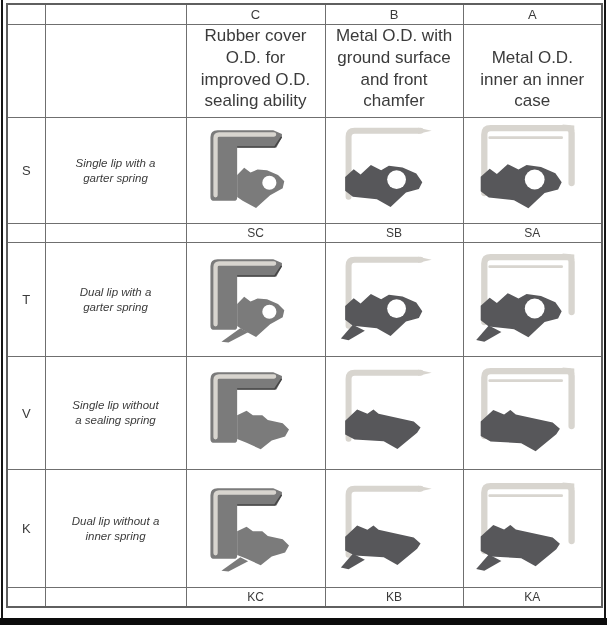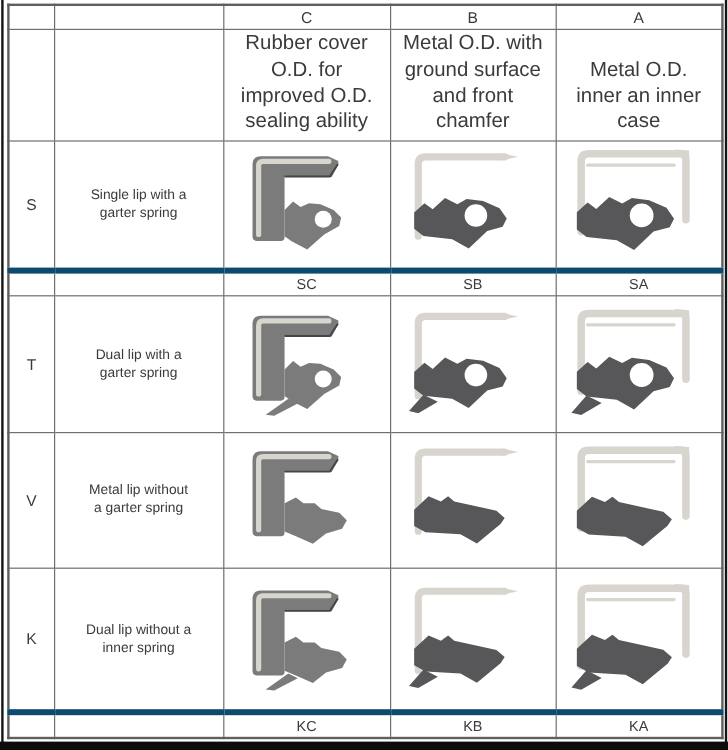--- a/index.html
+++ b/index.html
@@ -15,28 +15,28 @@
   table.seal-table {
     position:absolute; left:6px; top:3px;
     border-collapse:collapse; table-layout:fixed; width:595px;
     border:2px solid #5f5f5f;
   }
   table.seal-table td {
     border:1.5px solid #6f6f6f;
     padding:0; text-align:center; vertical-align:middle;
     overflow:hidden;
   }
-  tr.label-row td { border-top:5px solid #0c4a6e; }
+  tr.label-row td { border-top:1px solid #0c4a6e; }
   tr.header-letters td { height:19px; font-size:13px; }
   tr.header-desc td {
     height:75px; vertical-align:bottom; font-size:17px; line-height:1.28;
     padding:0 7px 5px 7px;
   }
   tr.image-row td.letter-cell { font-size:13px; }
-  tr.image-row td.desc-cell { font-size:11.5px; line-height:1.3; padding:0 24px; }
+  tr.image-row td.desc-cell { font-size:11.5px; line-height:1.3; padding:0 24px;font-style:italic; }
   tr.image-row td.diagram-cell { vertical-align:middle; }
   tr.label-row td { height:18px; font-size:12px; }
   svg.seal { display:block; margin:0 auto; }
 </style>
 </head>
 <body>
 
 <div id="page">
   <div class="edge-left"></div>
   <div class="edge-right"></div>
@@ -130,21 +130,21 @@
               <path d="M17,82 V17 Q17,10 24,10 H109 Q114,10 114,15 V71" fill="none" stroke="#d8d5cf" stroke-width="7" stroke-linecap="round" stroke-linejoin="round"></path>
               <path d="M23,20.5 H103" fill="none" stroke="#d8d5cf" stroke-width="3" stroke-linecap="round"></path>
               <path d="M13,64 L23,55 L31,61 L43,50 L55,56 L64,51 L80,53 L96,60 L103,70 L99,78 L84,82 L66,99 L50,90 L22,87 L13,80 Z" fill="#57575a"></path>
               <circle cx="73" cy="67" r="11" fill="#ffffff"></circle>
               <path d="M22,86 L8,102 L17,104 L36,93 Z" fill="#57575a"></path>
             </svg>
           </td>
         </tr>
         <tr class="image-row">
           <td class="letter-cell" style="height: 112px;">V</td>
-          <td class="desc-cell">Metal lip without a garter spring</td>
+          <td class="desc-cell">Single lip without a sealing spring</td>
           <td class="diagram-cell">
             <svg class="seal" width="110" height="90" viewBox="0 0 140 114">
               <path d="M21,5 H92 L103,10 V14 L96,27 H46 V91 Q46,95 42,95 H17 Q12,95 12,90 V14 Q12,5 21,5 Z" fill="#7b7b7b"></path>
               <path d="M46,60 L58,54 L66,60 L78,60 L85,66 L104,70 L112,78 L107,87 L90,92 L76,103 L58,95 L46,90 Z" fill="#7b7b7b"></path>
               <path d="M18.5,88 V15 Q18.5,10.5 23,10.5 H93" fill="none" stroke="#d8d5cf" stroke-width="5.5" stroke-linecap="round"></path>
               <path d="M46,26.5 H94 L102.5,13.5" fill="none" stroke="#454545" stroke-width="2"></path>
             </svg>
           </td>
           <td class="diagram-cell">
             <svg class="seal" width="120" height="98" viewBox="0 0 140 114">

